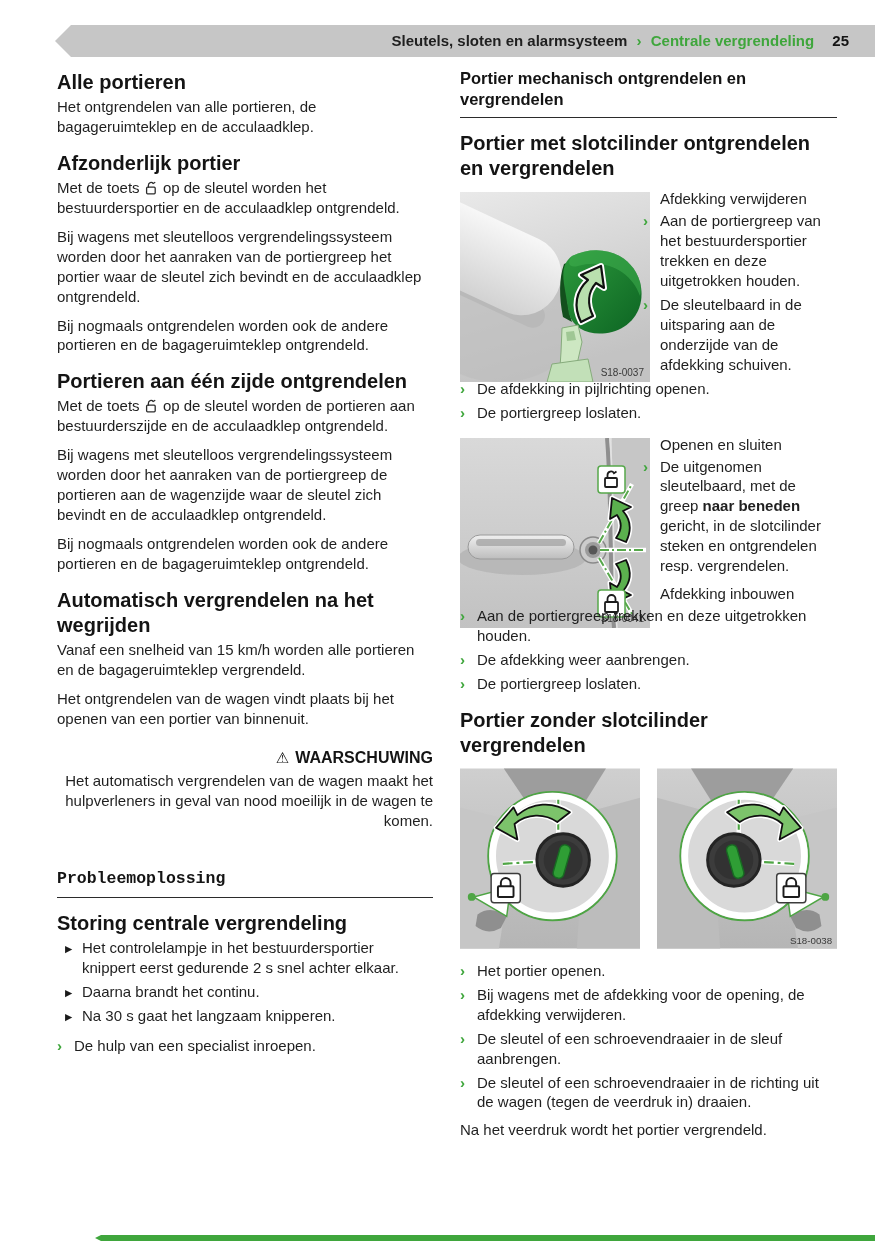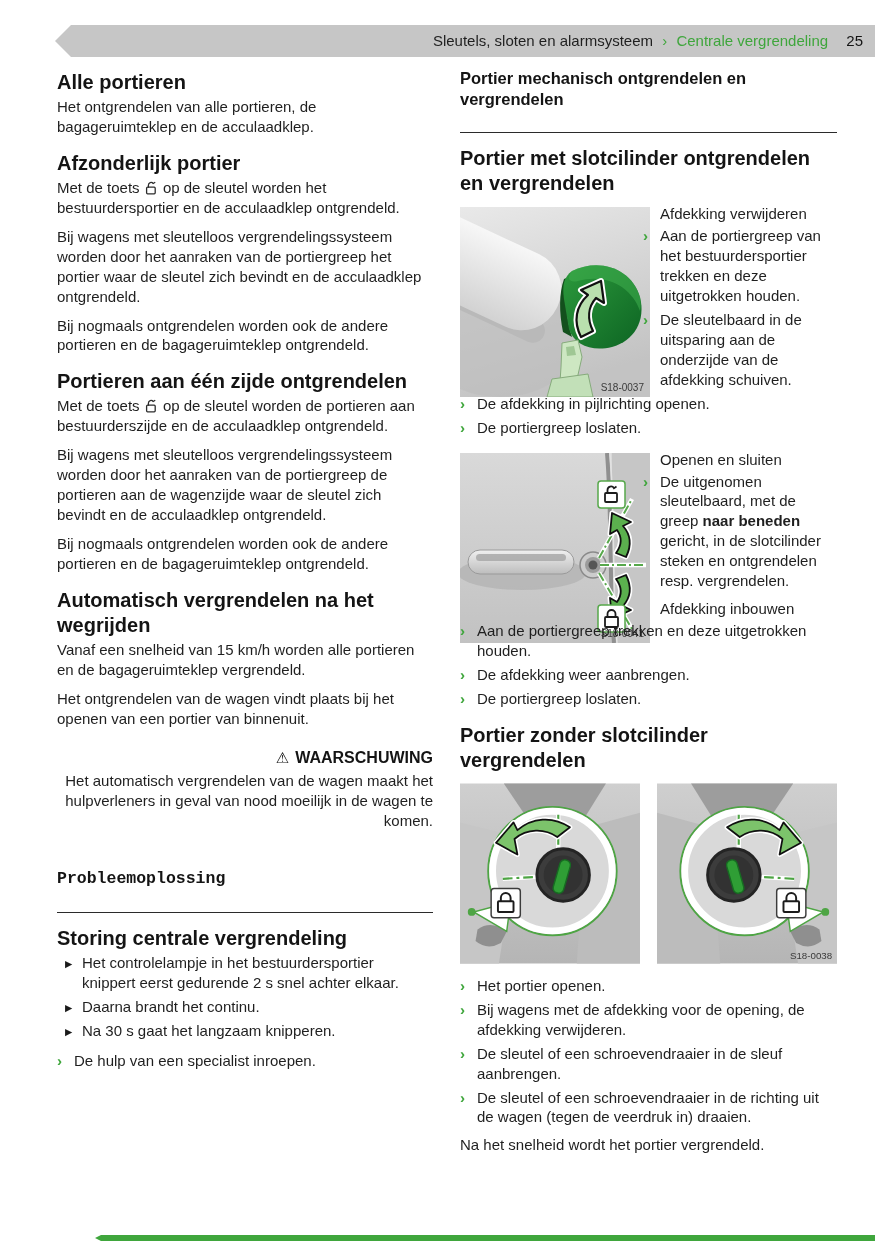--- a/index.html
+++ b/index.html
@@ -3,30 +3,30 @@
 <meta charset="utf-8">
 <style>
   html,body{margin:0;padding:0;background:#ffffff;}
   .page{position:relative;width:875px;height:1241px;background:#ffffff;overflow:hidden;
         font-family:"Liberation Sans",sans-serif;font-size:15px;line-height:1.33;color:#1f1f1f;}
 
   
   .hdrbar{position:absolute;top:25px;left:55px;width:820px;height:32px;background:#c6c6c6;
           clip-path:polygon(0 50%,16px 0,100% 0,100% 100%,16px 100%);
           display:flex;align-items:center;justify-content:flex-end;padding-right:0;box-sizing:border-box;}
-  .hdrbar .inner{padding-right:12px;font-weight:400;font-size:15px;white-space:nowrap;}
+  .hdrbar .inner{padding-right:26px;font-weight:700;font-size:15px;white-space:nowrap;}
   .hdr-green{color:#3fa63c;}
   .hdr-sep{color:#3fa63c;margin:0 5px;}
   .hdr-page{color:#141414;margin-left:14px;}
 
   
   .col-left{position:absolute;top:68px;left:57px;width:376px;}
   .col-right{position:absolute;top:68px;left:460px;width:377px;}
 
-  h2.rule{font-size:16.5px;font-weight:700;line-height:1.25;margin:0 0 13px;padding-bottom:23px;
+  h2.rule{font-size:16.5px;font-weight:700;line-height:1.25;margin:0 0 13px;padding-bottom:8px;
           border-bottom:1px solid #2b2b2b;color:#141414;}
   h3.sub{font-size:20px;font-weight:700;line-height:1.25;margin:14px 0 2px;color:#141414;}
   h3.first{margin-top:2px;}
   p.t{margin:0 0 9px;}
   p.lead{margin:0 0 2px;}
 
   
   p.b{margin:2px 0 4px;padding-left:17px;text-indent:-17px;}
   p.tri-b{margin:2px 8px 4px;padding-left:17px;text-indent:-17px;}
   .chev{display:inline-block;width:11px;margin-right:6px;text-indent:0;color:#3fa63c;font-weight:700;}
@@ -286,17 +286,17 @@
           <path d="M133,121 V117.5 A5,5 0 0 1 143,117.5 V121" fill="none" stroke="#1c1c1c" stroke-width="2"></path>
         </g>
         <text x="180" y="180" text-anchor="end" font-size="10" fill="#3a3a3a">S18-0038</text>
       </svg>
     </div>
 
     <p class="b"><span class="chev">›</span><span>Het portier openen.</span></p>
     <p class="b"><span class="chev">›</span><span>Bij wagens met de afdekking voor de opening, de afdekking verwijderen.</span></p>
     <p class="b"><span class="chev">›</span><span>De sleutel of een schroevendraaier in de sleuf aanbrengen.</span></p>
     <p class="b"><span class="chev">›</span><span>De sleutel of een schroevendraaier in de richting uit de wagen (tegen de veerdruk in) draaien.</span></p>
-    <p class="t" style="margin-top:8px">Na het snelheid wordt het portier vergrendeld.</p>
+    <p class="t" style="margin-top:8px">Na het veerdruk wordt het portier vergrendeld.</p>
   </div>
 
   <div class="footbar"></div>
 </div>
 
 </body></html>

